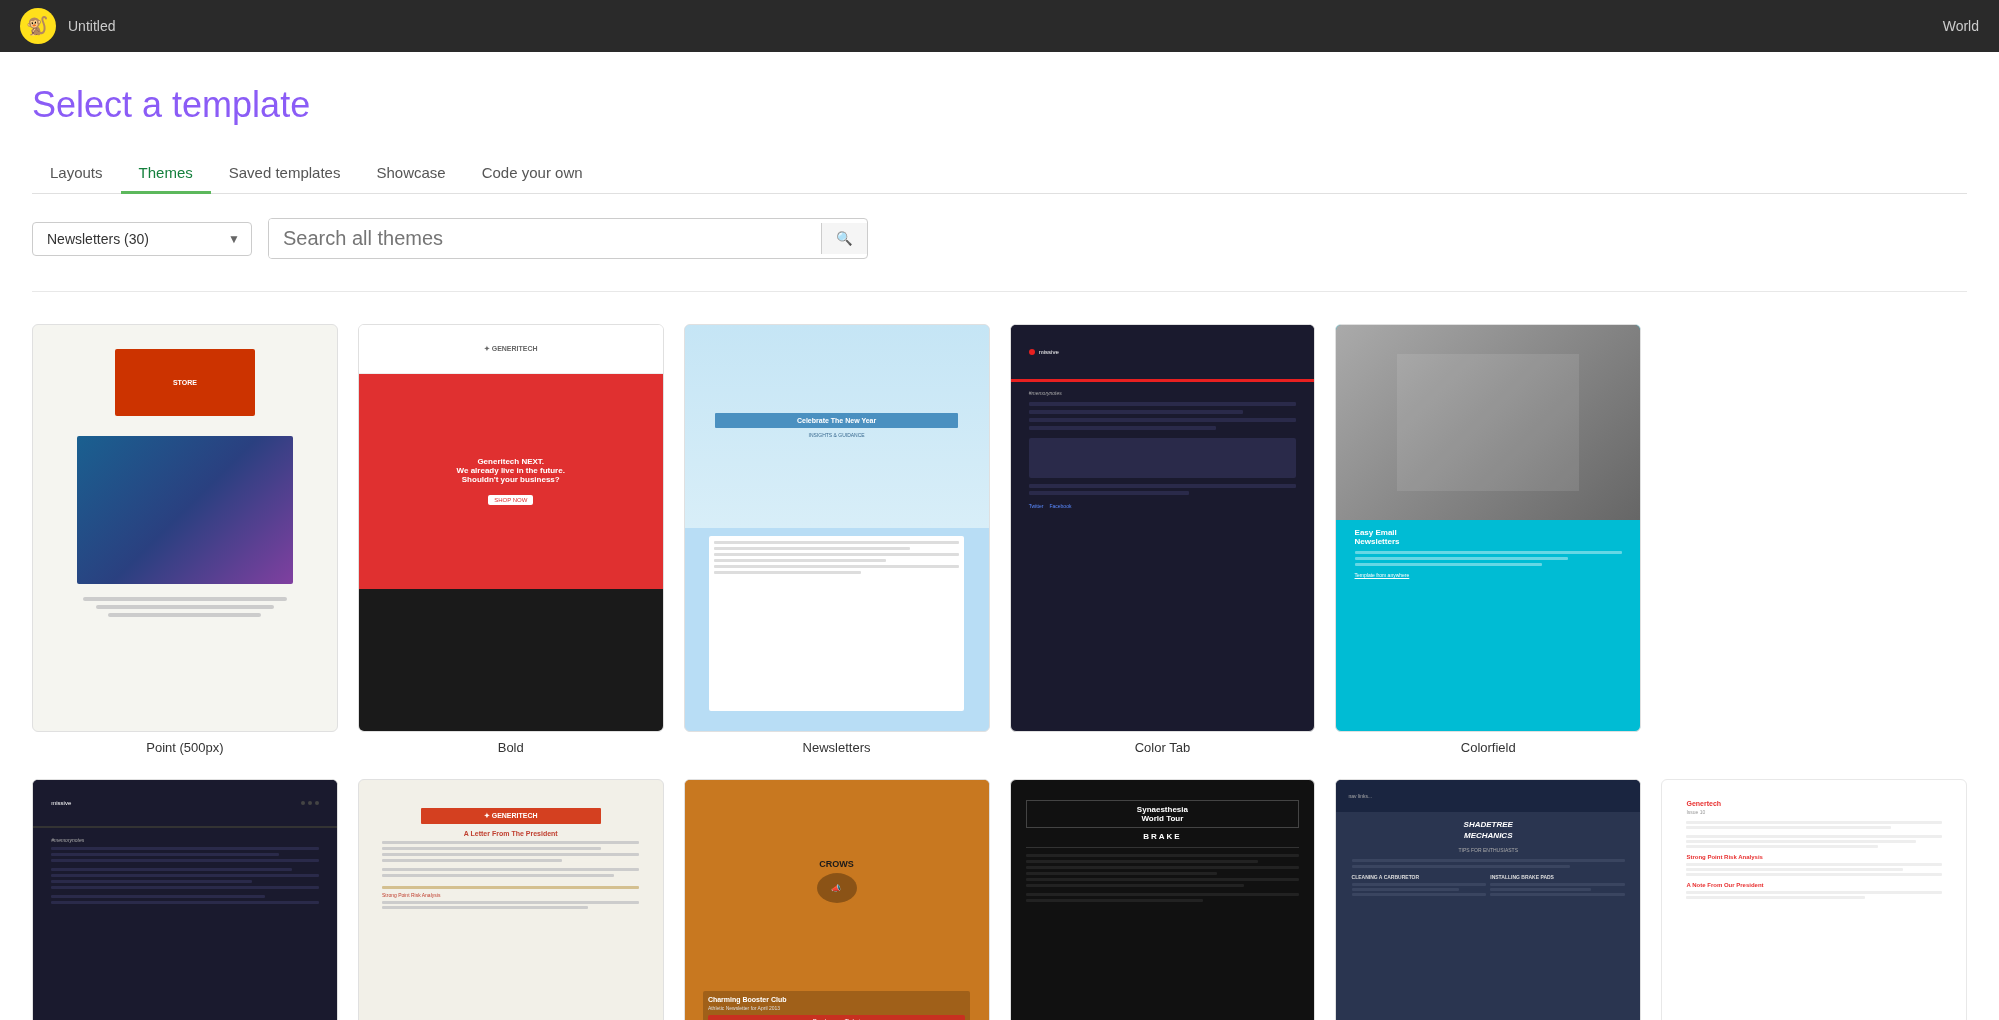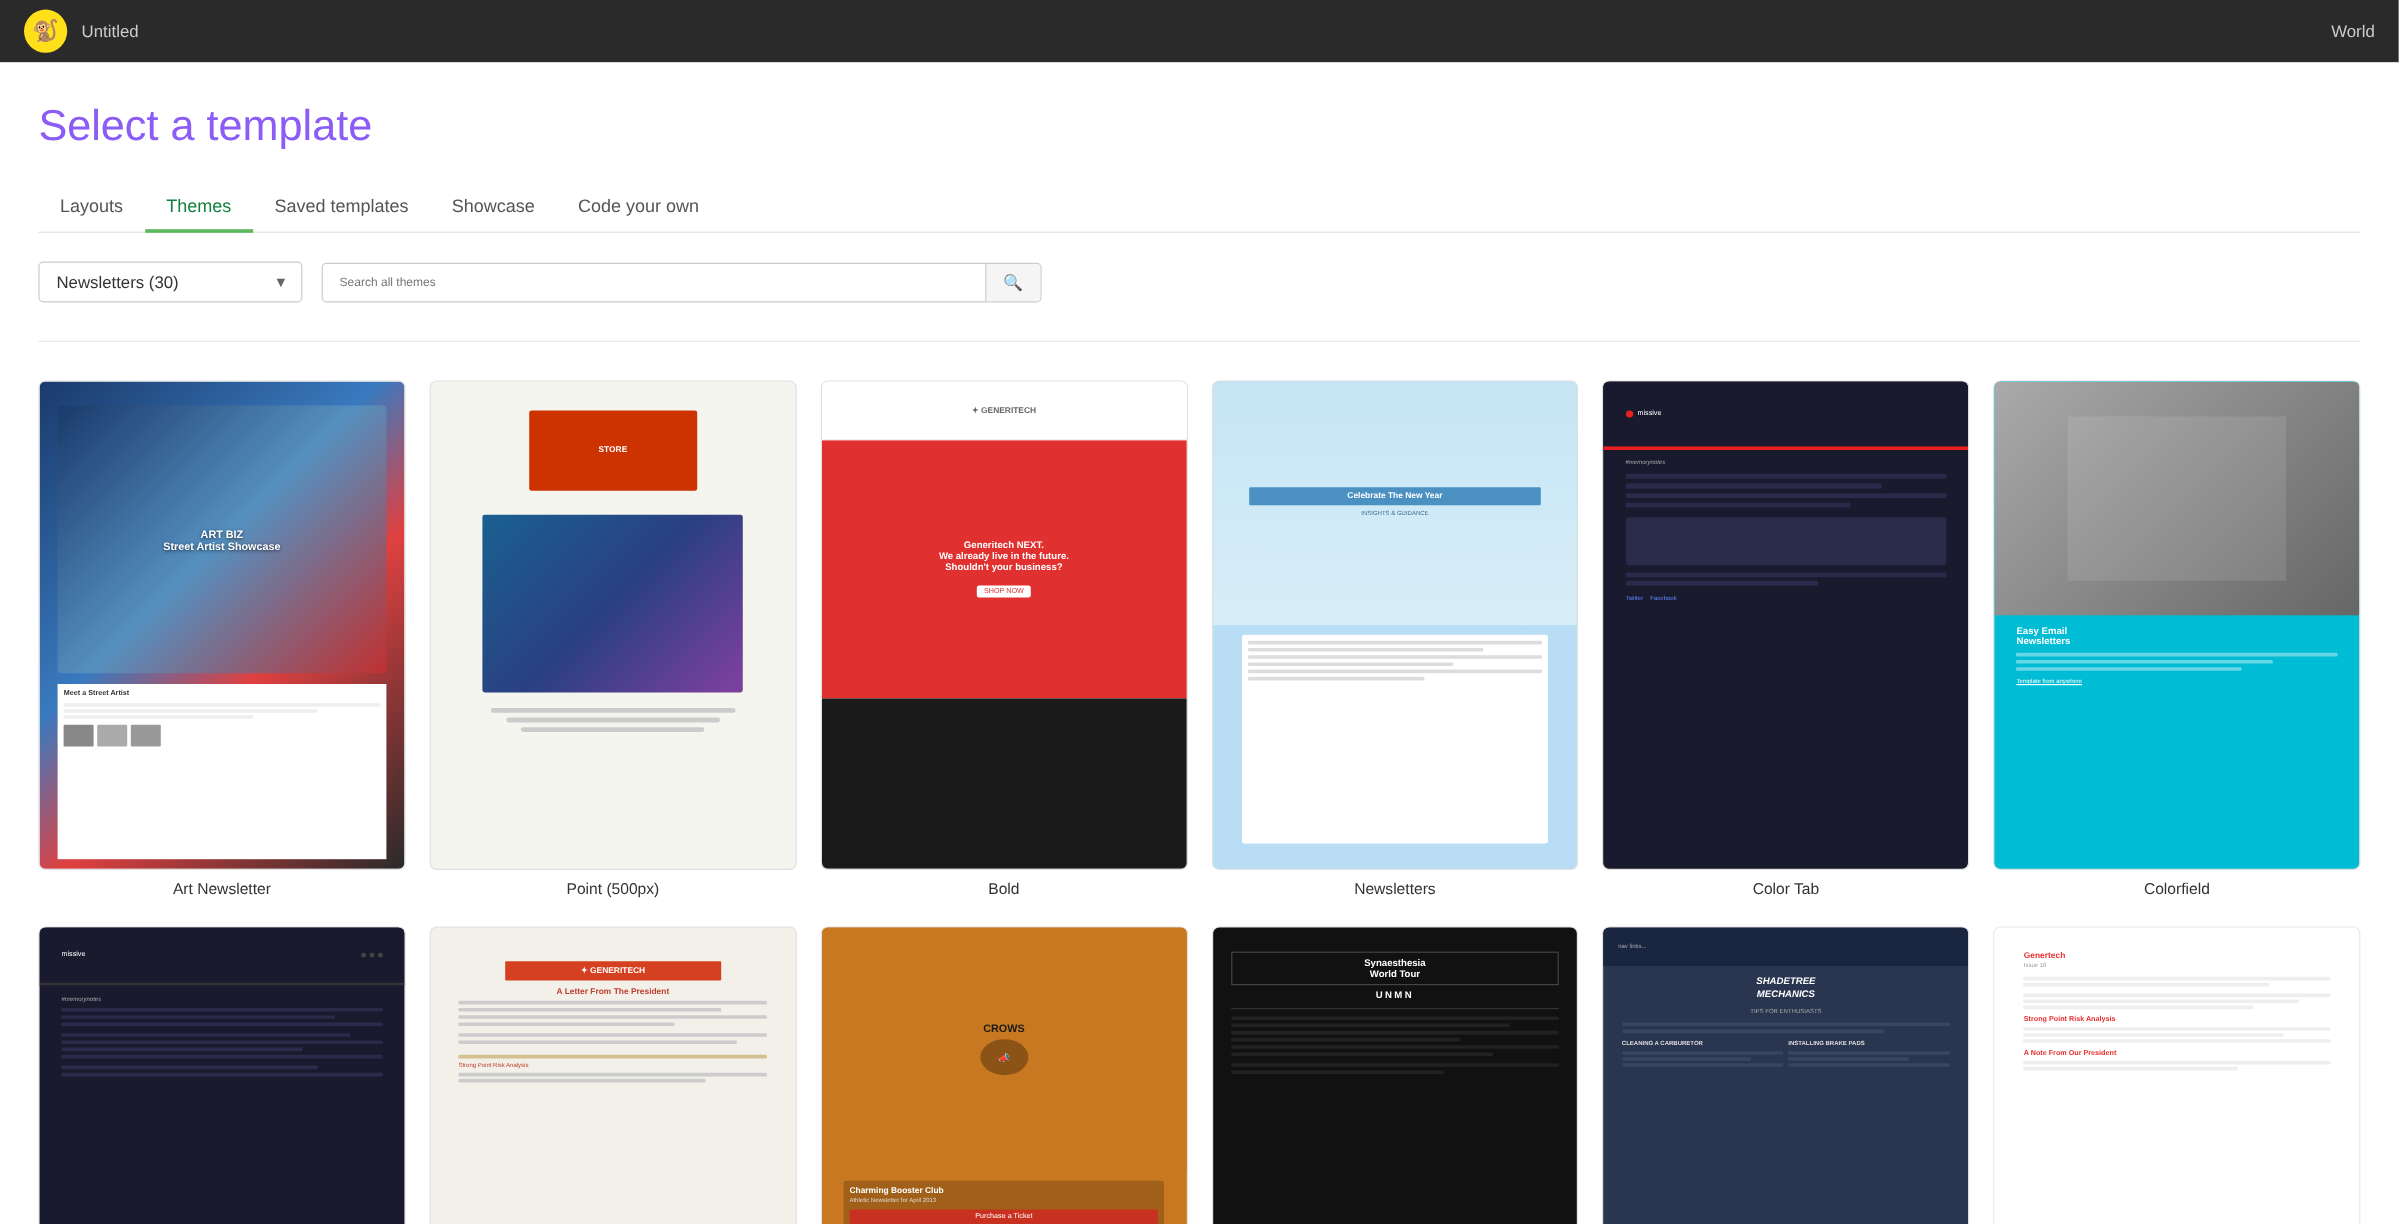--- a/index.html
+++ b/index.html
@@ -47,21 +47,21 @@
     }
     .dropdown-arrow {
       position: absolute; right: 12px; top: 50%; transform: translateY(-50%);
       pointer-events: none; color: #666; font-size: 12px;
     }
     .search-wrapper {
       display: flex; align-items: center; border: 1px solid #ccc; border-radius: 4px;
       background: #fff; overflow: hidden; flex: 1; max-width: 600px;
     }
     .search-input {
-      border: none; outline: none; padding: 8px 14px; font-size: 10px; flex: 1; color: #0c4a6e;
+      border: none; outline: none; padding: 8px 14px; font-size: 20px; flex: 1; color: #0c4a6e;
     }
     .search-btn {
       background: #f5f5f5; border: none; border-left: 1px solid #ccc; padding: 8px 14px; cursor: pointer; color: #555;
     }
 
     
     .divider { border: none; border-top: 1px solid #e8e8e8; margin-bottom: 32px; }
 
     
     .grid {
@@ -128,39 +128,20 @@
       <button class="search-btn">
         <span>🔍</span>
       </button>
     </div>
   </div>
 
   <hr class="divider">
 
   <div class="grid">
 
-    <div class="template-card">
-      <div class="template-thumb thumb-art">
-        <div style="position:absolute;top:5%;left:5%;right:5%;height:55%;background:linear-gradient(135deg,#1a3a6b,#5590c0,#c03030);border-radius:3px;display:flex;align-items:center;justify-content:center;">
-          <div style="color:#fff;font-size:9px;font-weight:bold;text-align:center;text-shadow:0 1px 3px rgba(0,0,0,0.7);">ART BIZ<br>Street Artist Showcase</div>
-        </div>
-        <div style="position:absolute;top:62%;left:5%;right:5%;bottom:2%;background:#fff;padding:4px 5px;font-size:5px;color:#555;line-height:1.5;">
-          <div style="font-size:6px;font-weight:bold;color:#333;margin-bottom:3px;">Meet a Street Artist</div>
-          <div style="height:3px;background:#eee;margin-bottom:2px;border-radius:1px;"></div>
-          <div style="height:3px;background:#eee;margin-bottom:2px;border-radius:1px;width:80%;"></div>
-          <div style="height:3px;background:#eee;border-radius:1px;width:60%;"></div>
-          <div style="display:flex;gap:3px;margin-top:5px;">
-            <div style="width:25px;height:18px;background:#888;border-radius:1px;"></div>
-            <div style="width:25px;height:18px;background:#aaa;border-radius:1px;"></div>
-            <div style="width:25px;height:18px;background:#999;border-radius:1px;"></div>
-          </div>
-        </div>
-      </div>
-      <span class="template-name">Art Newsletter</span>
-    </div>
 
     <div class="template-card">
       <div class="template-thumb thumb-basic" style="background:#f5f5f0;padding:8% 8% 4%;display:flex;flex-direction:column;align-items:center;">
         <div style="width:55%;height:18%;background:#cc3300;border-radius:2px;display:flex;align-items:center;justify-content:center;margin-bottom:8%;">
           <span style="color:#fff;font-size:7px;font-weight:bold;">STORE</span>
         </div>
         <div style="width:85%;height:40%;background:linear-gradient(135deg,#1a6090,#2a4080,#8040a0);border-radius:2px;margin-bottom:5%;"></div>
         <div style="width:80%;height:4px;background:#ccc;border-radius:2px;margin-bottom:4px;"></div>
         <div style="width:70%;height:4px;background:#ccc;border-radius:2px;margin-bottom:4px;"></div>
         <div style="width:60%;height:4px;background:#ccc;border-radius:2px;"></div>
@@ -324,21 +305,21 @@
 
         </div>
       </div>
 
     </div>
 
     <div class="template-card">
       <div class="template-thumb" style="background:#111;position:relative;">
         <div style="position:absolute;top:5%;left:5%;right:5%;bottom:5%;">
           <div style="color:#fff;font-size:8px;font-weight:bold;text-align:center;margin-bottom:4px;border:1px solid #444;padding:4px;">Synaesthesia<br>World Tour</div>
-          <div style="color:#fff;font-size:8px;font-weight:bold;text-align:center;margin-bottom:6px;letter-spacing:2px;">UNMN</div>
+          <div style="color:#fff;font-size:8px;font-weight:bold;text-align:center;margin-bottom:6px;letter-spacing:2px;">BRAKE</div>
           <div style="height:1px;background:#333;margin-bottom:6px;"></div>
           <div style="height:3px;background:#222;margin-bottom:3px;border-radius:1px;"></div>
           <div style="height:3px;background:#222;margin-bottom:3px;border-radius:1px;width:85%;"></div>
           <div style="height:3px;background:#222;margin-bottom:3px;border-radius:1px;"></div>
           <div style="height:3px;background:#222;margin-bottom:3px;border-radius:1px;width:70%;"></div>
           <div style="height:3px;background:#222;margin-bottom:3px;border-radius:1px;"></div>
           <div style="height:3px;background:#222;margin-bottom:6px;border-radius:1px;width:80%;"></div>
           <div style="height:3px;background:#222;margin-bottom:3px;border-radius:1px;"></div>
           <div style="height:3px;background:#222;border-radius:1px;width:65%;"></div>
         </div>

